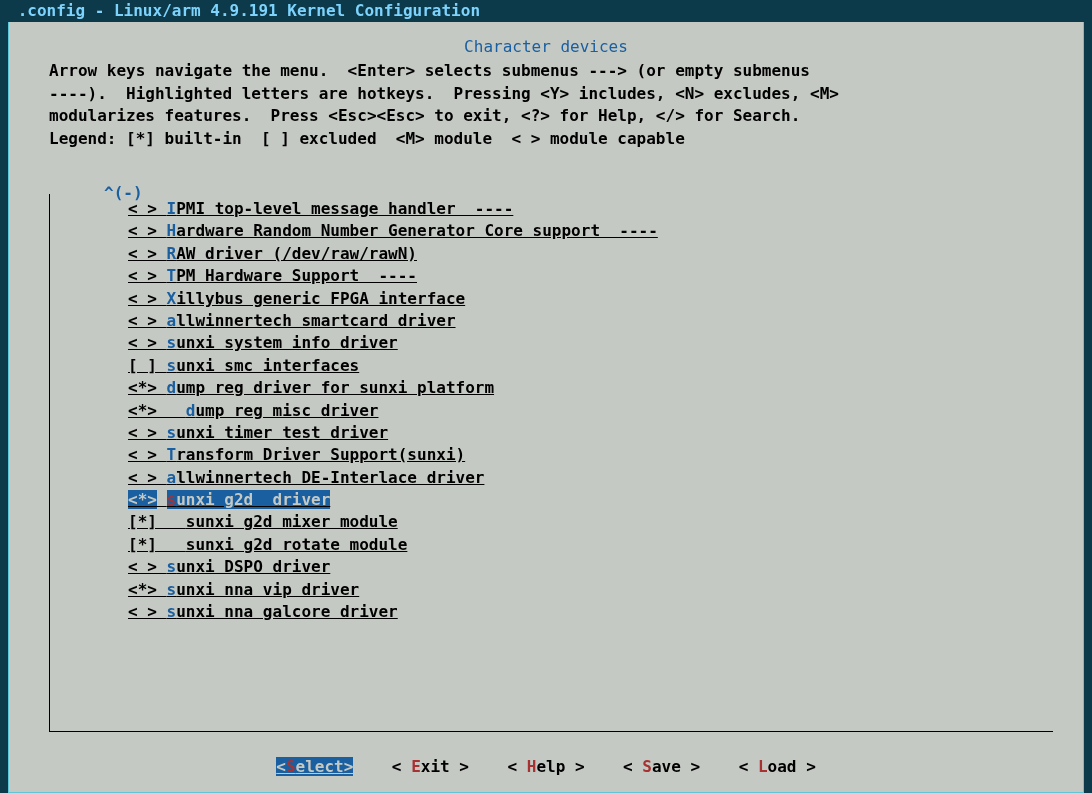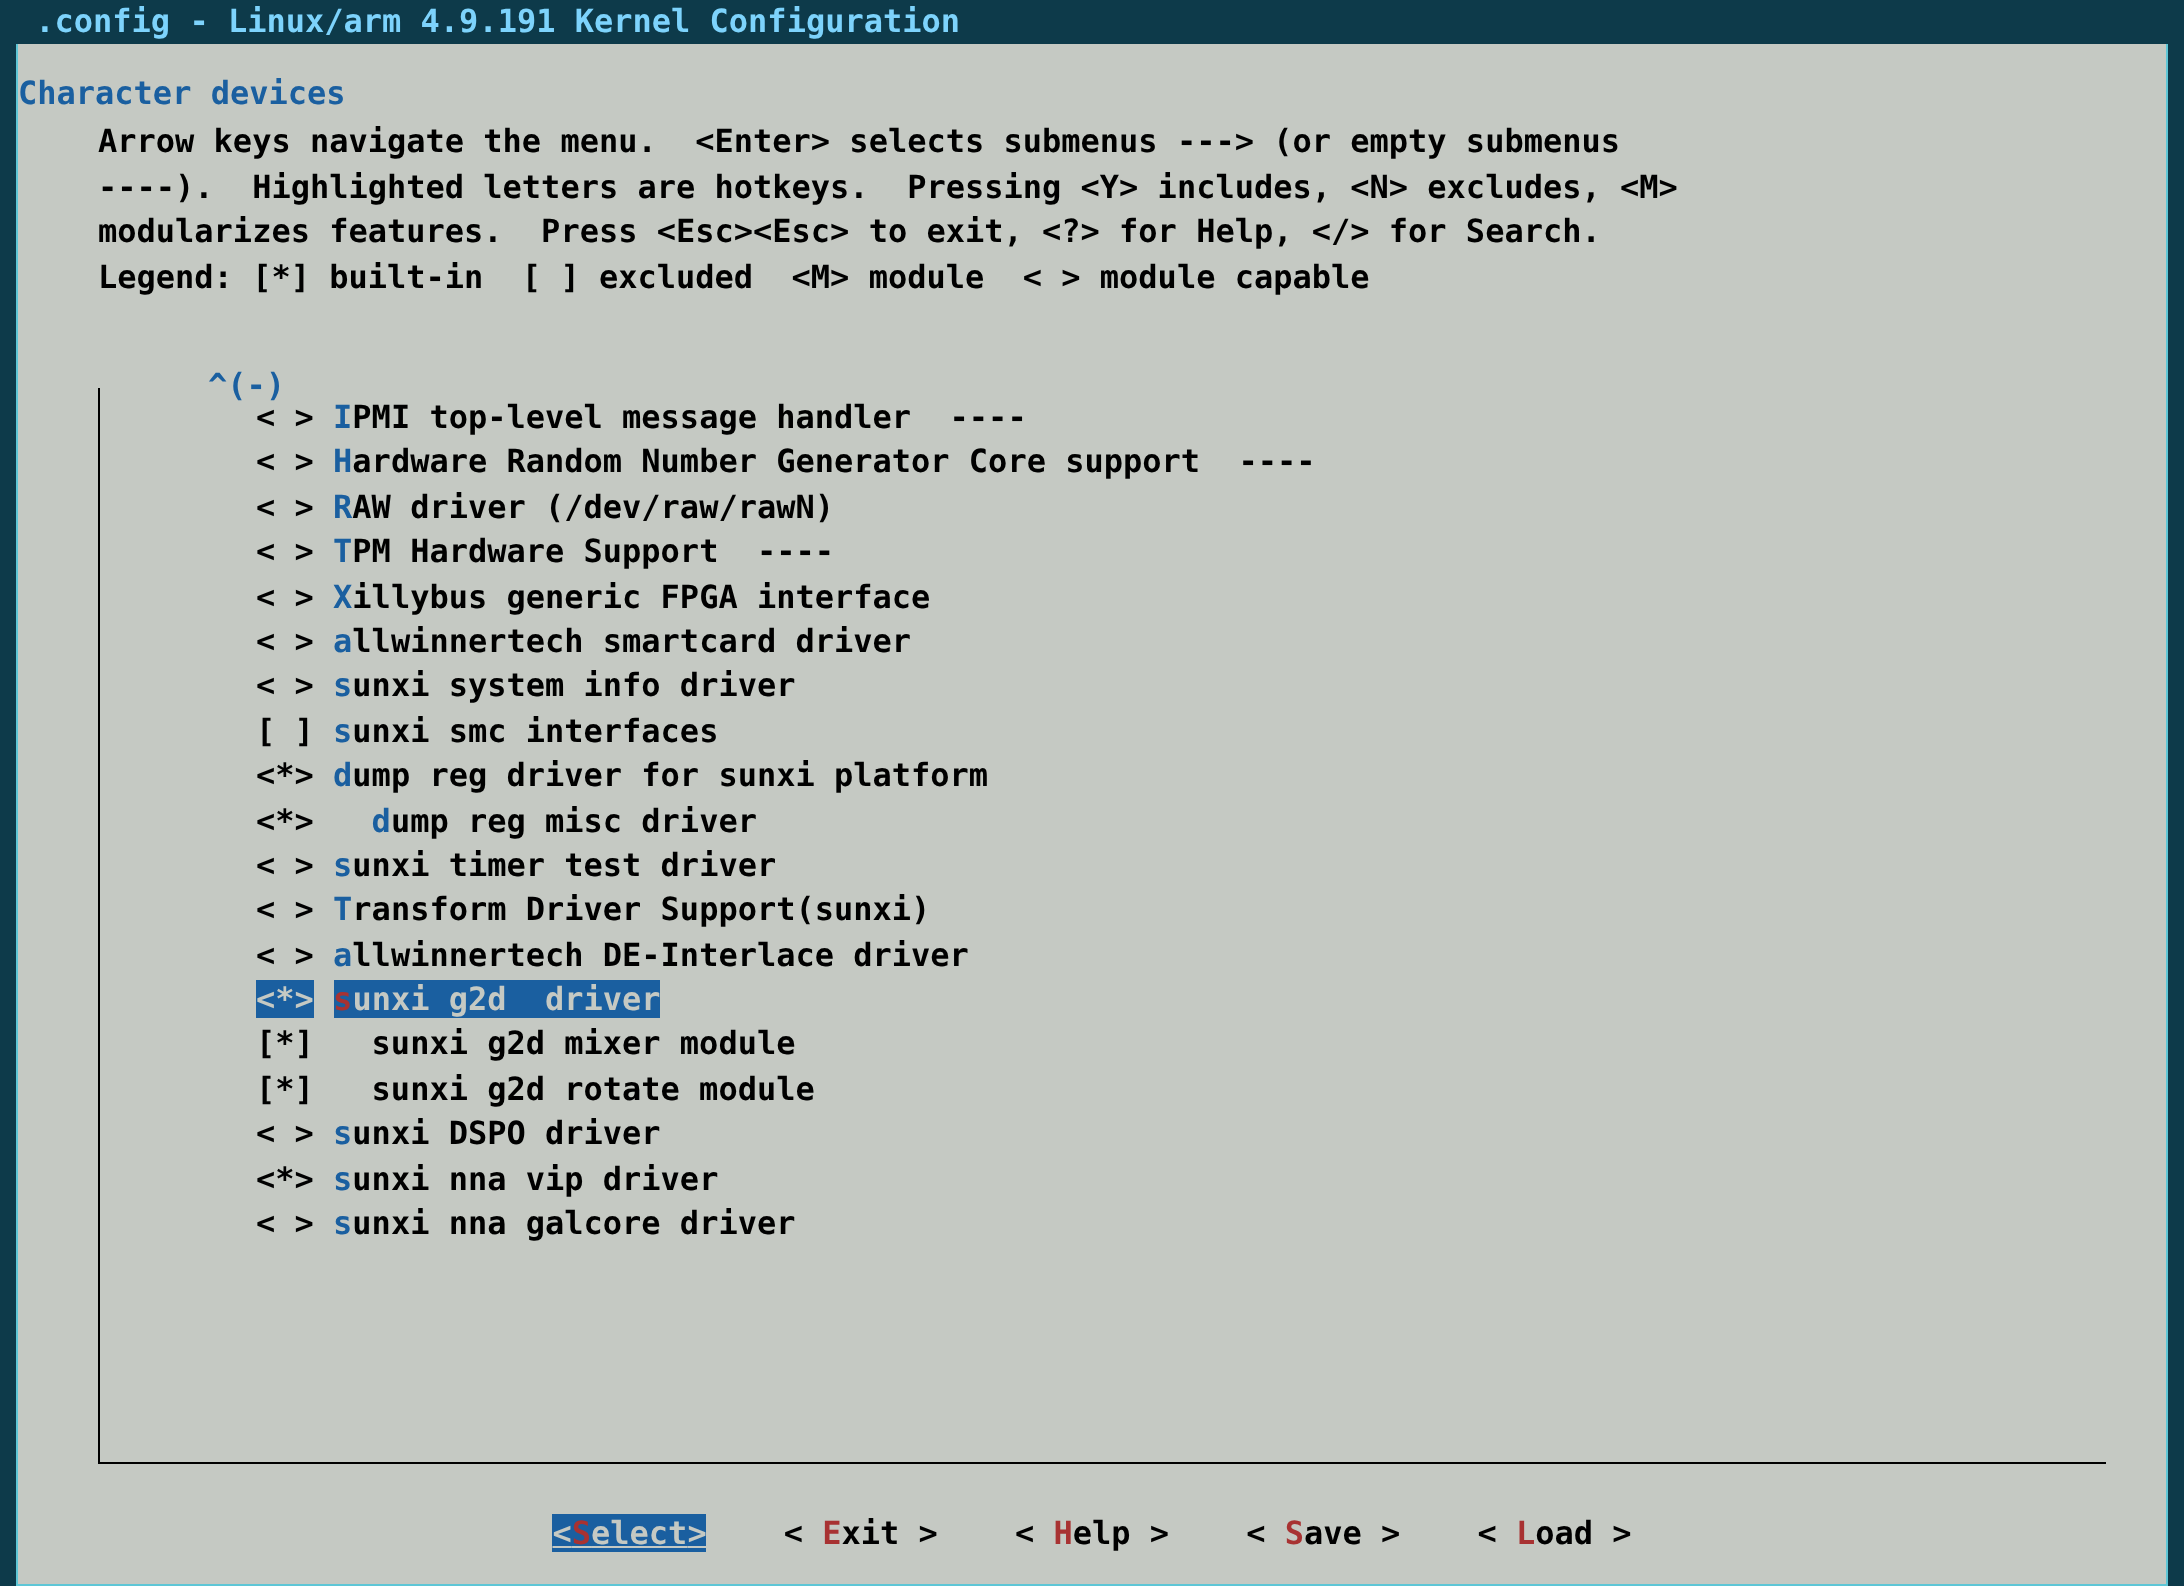--- a/index.html
+++ b/index.html
@@ -38,23 +38,23 @@
     left: 8px;
     right: 8px;
     top: 22px;
     bottom: 0;
     background: #c5c9c3;
     border: 1.5px solid #5ec6d6;
     border-top: none;
   }
   .heading {
     color: #1a5fa0;
-    text-align: left;
+    text-align: center;
     margin-top: 14px;
-    font-weight: 700;
+    font-weight: 400;
   }
   .instructions {
     padding: 2px 21px 0 40px;
     white-space: pre-wrap;
     color: #000;
   }
   .list-frame {
     position: absolute;
     left: 40px;
     right: 30px;
@@ -71,20 +71,21 @@
     background: #c5c9c3;
     padding: 0 2px;
     font-weight: 700;
   }
   .menu-list {
     padding: 4px 0 0 78px;
   }
   .menu-item {
     white-space: pre;
     color: #000;
+    text-decoration: underline;
   }
   .menu-item .hotkey {
     color: #1a5fa0;
     font-weight: 700;
   }
   .menu-item.selected {
     display: inline-block;
     text-align: right;
   }
   .menu-item.selected .sel-bg {

